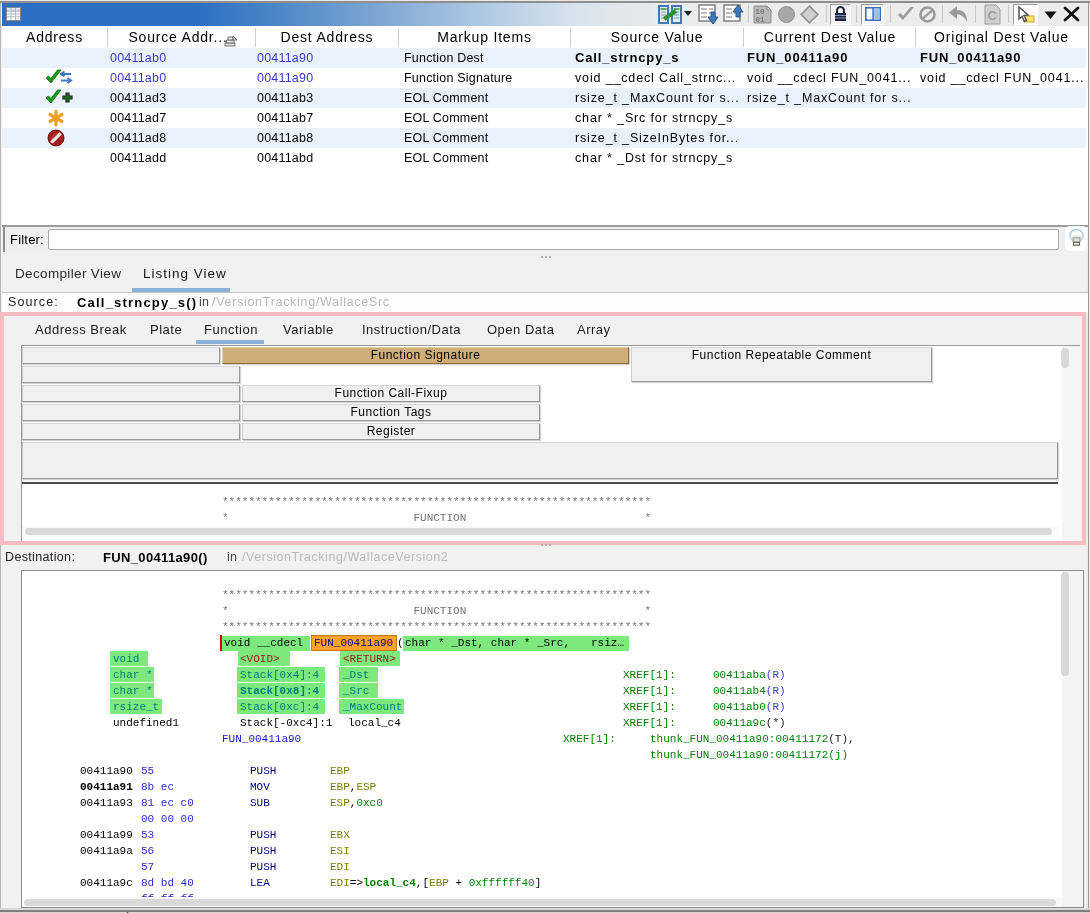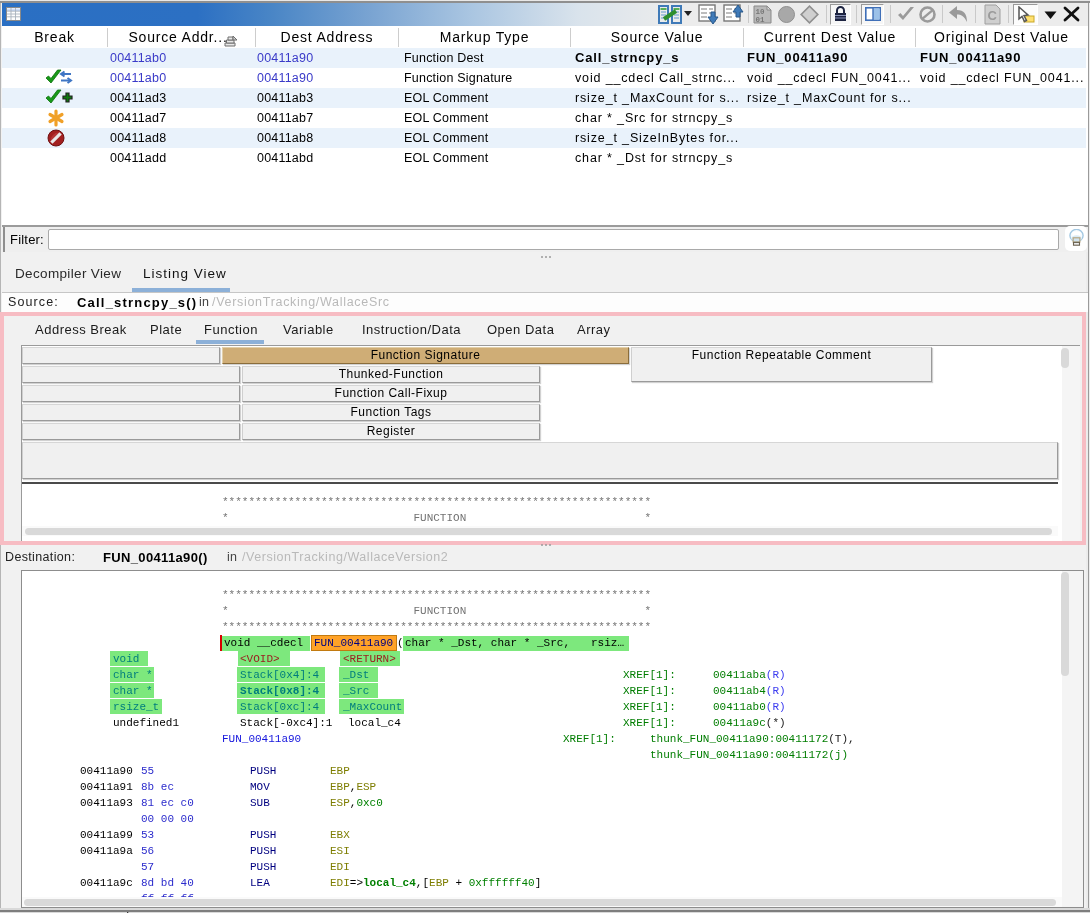--- a/index.html
+++ b/index.html
@@ -138,24 +138,24 @@
       <path d="M0.5 0.5 L12.5 0.5 L6.5 8 Z" fill="#111"></path>
     </svg>
   <svg class="abs" style="left:1063px;top:6px" width="17" height="16" viewBox="0 0 17 16">
     <g stroke="#111" stroke-width="2.8" stroke-linecap="round">
         <line x1="2" y1="2" x2="15" y2="14"></line>
         <line x1="15" y1="2" x2="2" y2="14"></line>
       </g>
   </svg>
 
   <div class="abs" style="left:2px;top:26px;width:1086px;height:199px;background:#fff"></div>
-  <div class="hdr" style="left:2px;width:105px;">Break</div>
+  <div class="hdr" style="left:2px;width:105px;">Address</div>
   <div class="hdr" style="left:112px;width:132px;">Source Addr...</div>
   <div class="hdr" style="left:256px;width:142px;">Dest Address</div>
-  <div class="hdr" style="left:399px;width:171px;">Markup Type</div>
+  <div class="hdr" style="left:399px;width:171px;">Markup Items</div>
   <div class="hdr" style="left:571px;width:172px;">Source Value</div>
   <div class="hdr" style="left:744px;width:172px;">Current Dest Value</div>
   <div class="hdr" style="left:917px;width:169px;">Original Dest Value</div>
   <svg class="abs" style="left:224px;top:35px" width="14" height="12" viewBox="0 0 14 12">
     <g fill="#e8e8e8" stroke="#6e6e6e" stroke-width="1">
       <path d="M1 11 L11 11 L11 8 L1 8 Z"></path>
         <path d="M2.5 8 L10 8 L10 5 L2.5 5 Z"></path>
         <path d="M4 5 L9 5 L9 2 L4 2 Z"></path>
     </g>
     <path d="M9 1 L13 5 L9 5 Z" fill="#cfcfcf" stroke="#6e6e6e"></path>
@@ -272,21 +272,20 @@
   <div class="tab2" style="left:487px;">Open Data</div>
   <div class="tab2" style="left:577px;">Array</div>
   <div class="abs" style="left:196px;top:340px;width:68px;height:4px;background:#8cb0d8"></div>
 
   <div class="abs" style="left:21px;top:345px;width:1059px;height:196px;border:1px solid #9a9a9a;border-bottom:none;background:#fff;box-sizing:border-box;"></div>
 
   <div class="cellbtn" style="left:22px;top:347px;width:198px;height:17px;"></div>
   <div class="cellbtn" style="left:222px;top:347px;width:407px;height:17px;background:#cfad76;border-color:#8a6d3b;border-top-color:#e2cfa8;border-left-color:#e2cfa8;">Function Signature</div>
   <div class="cellbtn" style="left:631px;top:347px;width:301px;height:35px;">Function Repeatable Comment</div>
   <div class="cellbtn" style="left:22px;top:366px;width:218px;height:17px;"></div>
-  <div class="cellbtn" style="left:242px;top:366px;width:298px;height:17px;">Thunked-Function</div>
   <div class="cellbtn" style="left:22px;top:385px;width:218px;height:17px;"></div>
   <div class="cellbtn" style="left:242px;top:385px;width:298px;height:17px;">Function Call-Fixup</div>
   <div class="cellbtn" style="left:22px;top:404px;width:218px;height:17px;"></div>
   <div class="cellbtn" style="left:242px;top:404px;width:298px;height:17px;">Function Tags</div>
   <div class="cellbtn" style="left:22px;top:423px;width:218px;height:17px;"></div>
   <div class="cellbtn" style="left:242px;top:423px;width:298px;height:17px;">Register</div>
   <div class="cellbtn" style="left:22px;top:442px;width:1036px;height:37px;"></div>
 
   <div class="abs" style="left:22px;top:482px;width:1036px;height:2px;background:#4a4a4a"></div>
   <div class="m" style="left:222px;top:494px;color:#737373;">*****************************************************************</div>
@@ -361,21 +360,21 @@
   <div class="m" style="left:713px;top:715px;color:#007d00;">00411a9c<span style="color:#1a1a1a">(*)</span></div>
   <div class="m" style="left:222px;top:731px;color:#1414dd;">FUN_00411a90</div>
   <div class="m" style="left:563px;top:731px;color:#007d00;">XREF[1]:</div>
   <div class="m" style="left:650px;top:731px;color:#007d00;">thunk_FUN_00411a90:00411172<span style="color:#1a1a1a">(T),</span></div>
   <div class="m" style="left:650px;top:747px;color:#007d00;">thunk_FUN_00411a90:00411172(j)</div>
 
   <div class="m" style="left:80px;top:763px;">00411a90</div>
     <div class="m" style="left:141px;top:763px;color:#2b2bcc;">55</div>
     <div class="m" style="left:250px;top:763px;color:#000080;">PUSH</div>
     <div class="m" style="left:330px;top:763px;color:#7d7d00;">EBP</div>
-  <div class="m" style="left:80px;top:779px;">00411a91</div>
+  <div class="m" style="left:80px;top:779px;font-weight:bold;">00411a91</div>
     <div class="m" style="left:141px;top:779px;color:#2b2bcc;">8b ec</div>
     <div class="m" style="left:250px;top:779px;color:#000080;">MOV</div>
     <div class="m" style="left:330px;top:779px;color:#7d7d00;">EBP<span style="color:#000">,</span>ESP</div>
   <div class="m" style="left:80px;top:795px;">00411a93</div>
     <div class="m" style="left:141px;top:795px;color:#2b2bcc;">81 ec c0</div>
     <div class="m" style="left:250px;top:795px;color:#000080;">SUB</div>
     <div class="m" style="left:330px;top:795px;color:#7d7d00;">ESP<span style="color:#000">,</span><span style="color:#008000">0xc0</span></div>
   <div class="m" style="left:141px;top:811px;color:#2b2bcc;">00 00 00</div>
   <div class="m" style="left:80px;top:827px;">00411a99</div>
     <div class="m" style="left:141px;top:827px;color:#2b2bcc;">53</div>

